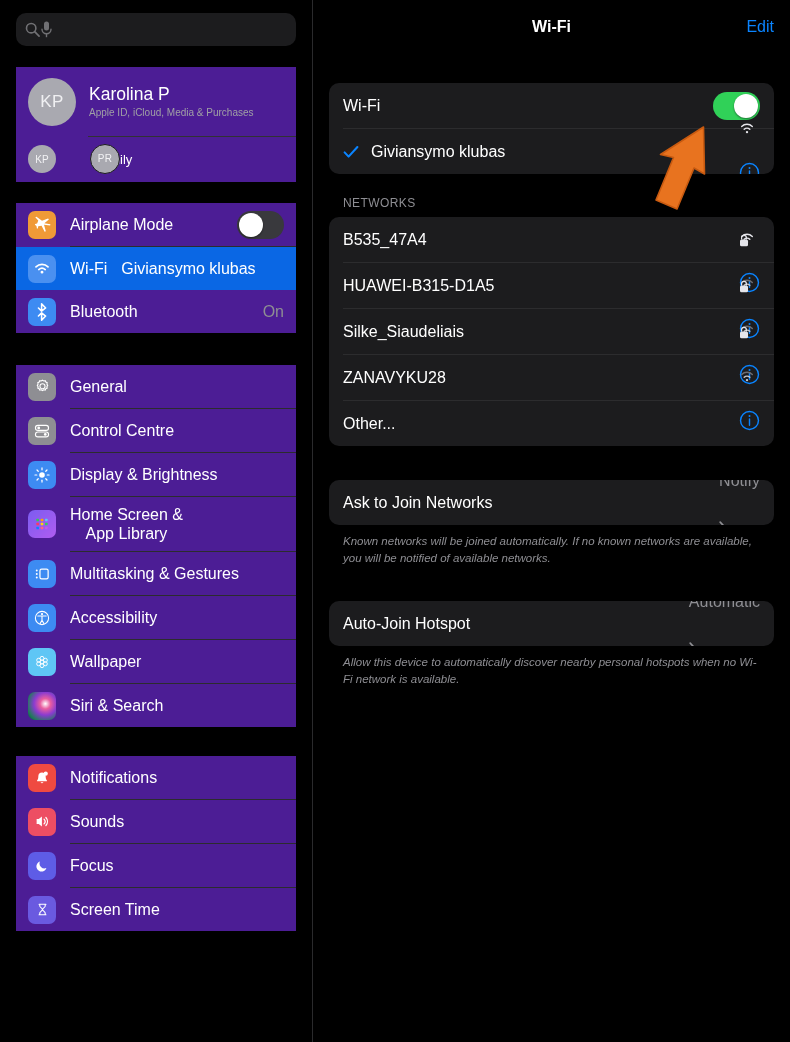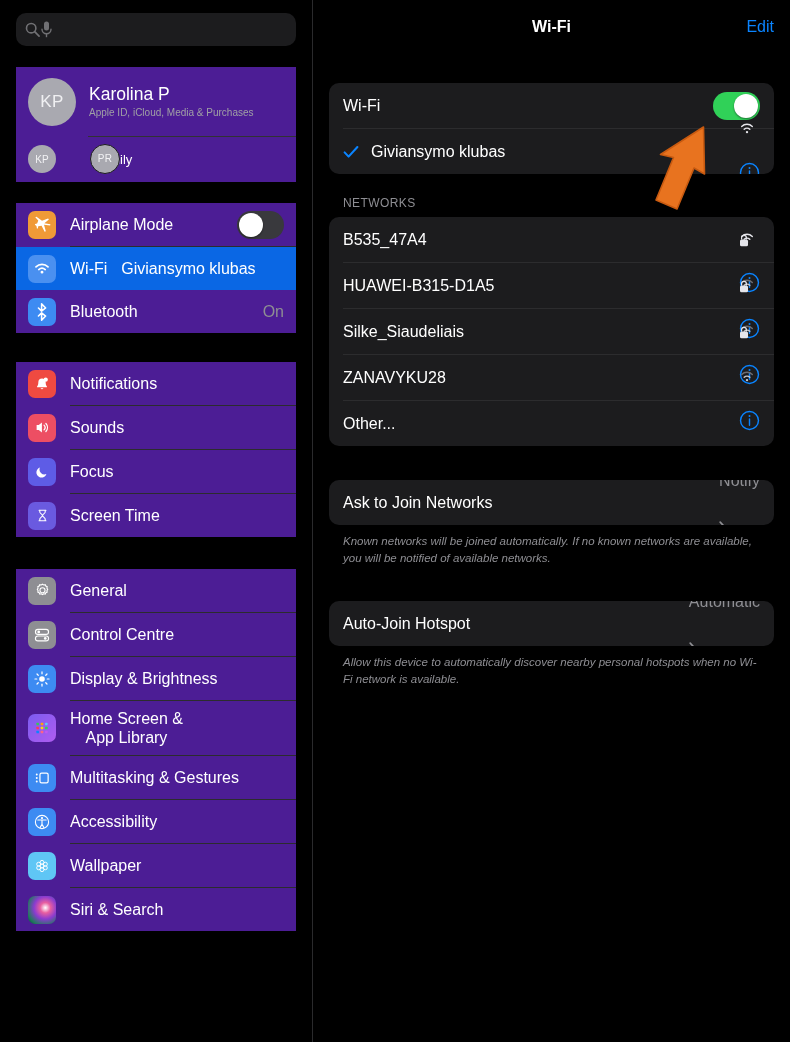--- a/index.html
+++ b/index.html
@@ -211,61 +211,20 @@
         <span class="sb-value inline">Giviansymo klubas</span>
       </div>
       <div class="sb-row">
         <span class="sb-icon" style="background:#3d8bf2;">
           <svg viewBox="0 0 14 20" width="13" height="18">
               <path d="M6 1v8L2.5 5.5M6 19v-8L2.5 14.5M6 9l4.5-3.5L6 1M6 11l4.5 3.5L6 19" fill="none" stroke="#fff" stroke-width="1.7" stroke-linejoin="round" stroke-linecap="round"></path>
             </svg>
         </span>
         <span class="sb-label">Bluetooth</span>
         <span class="sb-value">On</span>
-      </div>
-    </div>
-
-    <div class="card grp grp2">
-      <div class="sb-row">
-        <span class="sb-icon" style="background:#ef4a41;">
-          <svg viewBox="0 0 20 20" width="16" height="16">
-              <path d="M10 3.2c-2.9 0-4.6 1.9-4.6 4.8 0 3-.7 4-1.5 5 -.4.5-.1 1.1.5 1.1h11.2c.6 0 .9-.6.5-1.1-.8-1-1.5-2-1.5-5 0-2.9-1.7-4.8-4.6-4.8z" fill="#fff"></path>
-              <circle cx="14.7" cy="4.6" r="2.6" fill="#fff"></circle>
-              <path d="M8.2 15.2a1.9 1.9 0 0 0 3.6 0z" fill="#fff"></path>
-            </svg>
-        </span>
-        <span class="sb-label">Notifications</span>
-      </div>
-      <div class="sb-sep"></div>
-      <div class="sb-row">
-        <span class="sb-icon" style="background:#ed4e63;">
-          <svg viewBox="0 0 20 20" width="17" height="17">
-              <path d="M9.3 4.2L5.6 7.2H3.1v5.6h2.5l3.7 3v-11.6z" fill="#fff"></path>
-              <path d="M11.8 7.2a4 4 0 0 1 0 5.6M14 5.3a7 7 0 0 1 0 9.4" fill="none" stroke="#fff" stroke-width="1.5" stroke-linecap="round"></path>
-            </svg>
-        </span>
-        <span class="sb-label">Sounds</span>
-      </div>
-      <div class="sb-sep"></div>
-      <div class="sb-row">
-        <span class="sb-icon" style="background:#5e5ce6;">
-          <svg viewBox="0 0 20 20" width="16" height="16">
-              <path d="M15.5 12.6A6.2 6.2 0 0 1 7.4 4.5a6.4 6.4 0 1 0 8.1 8.1z" fill="#fff"></path>
-            </svg>
-        </span>
-        <span class="sb-label">Focus</span>
-      </div>
-      <div class="sb-sep"></div>
-      <div class="sb-row">
-        <span class="sb-icon" style="background:#6a5ae0;">
-          <svg viewBox="0 0 20 20" width="15" height="15">
-              <path d="M5.4 3h9.2M5.4 17h9.2M6.4 3v2.2c0 2 3.6 3.1 3.6 4.8 0 1.7-3.6 2.8-3.6 4.8V17M13.6 3v2.2c0 2-3.6 3.1-3.6 4.8 0 1.7 3.6 2.8 3.6 4.8V17" fill="none" stroke="#fff" stroke-width="1.5" stroke-linecap="round"></path>
-            </svg>
-        </span>
-        <span class="sb-label">Screen Time</span>
       </div>
     </div>
 
     <div class="card grp grp3">
       <div class="sb-row">
         <span class="sb-icon" style="background:#8e8e93;">
           <svg viewBox="0 0 20 20" width="17" height="17">
               <path d="M10 2.6l1.5.9 1.7-.3.7 1.6 1.6.7-.3 1.7.9 1.5-.9 1.5.3 1.7-1.6.7-.7 1.6-1.7-.3-1.5.9-1.5-.9-1.7.3-.7-1.6-1.6-.7.3-1.7-.9-1.5.9-1.5-.3-1.7 1.6-.7.7-1.6 1.7.3z" fill="none" stroke="#fff" stroke-width="1.3"></path>
               <circle cx="10" cy="9.7" r="3" fill="none" stroke="#fff" stroke-width="1.3"></circle>
             </svg>
@@ -362,20 +321,61 @@
             </svg>
         </span>
         <span class="sb-label">Wallpaper</span>
       </div>
       <div class="sb-sep"></div>
       <div class="sb-row">
         <span class="sb-icon" style="background:radial-gradient(circle at 62% 42%, #ffffff 0%, #e85ea0 22%, #8a3bd0 48%, #1f7a5a 78%, #0d3a55 100%);"></span>
         <span class="sb-label">Siri &amp; Search</span>
       </div>
     </div>
+
+    <div class="card grp grp2">
+      <div class="sb-row">
+        <span class="sb-icon" style="background:#ef4a41;">
+          <svg viewBox="0 0 20 20" width="16" height="16">
+              <path d="M10 3.2c-2.9 0-4.6 1.9-4.6 4.8 0 3-.7 4-1.5 5 -.4.5-.1 1.1.5 1.1h11.2c.6 0 .9-.6.5-1.1-.8-1-1.5-2-1.5-5 0-2.9-1.7-4.8-4.6-4.8z" fill="#fff"></path>
+              <circle cx="14.7" cy="4.6" r="2.6" fill="#fff"></circle>
+              <path d="M8.2 15.2a1.9 1.9 0 0 0 3.6 0z" fill="#fff"></path>
+            </svg>
+        </span>
+        <span class="sb-label">Notifications</span>
+      </div>
+      <div class="sb-sep"></div>
+      <div class="sb-row">
+        <span class="sb-icon" style="background:#ed4e63;">
+          <svg viewBox="0 0 20 20" width="17" height="17">
+              <path d="M9.3 4.2L5.6 7.2H3.1v5.6h2.5l3.7 3v-11.6z" fill="#fff"></path>
+              <path d="M11.8 7.2a4 4 0 0 1 0 5.6M14 5.3a7 7 0 0 1 0 9.4" fill="none" stroke="#fff" stroke-width="1.5" stroke-linecap="round"></path>
+            </svg>
+        </span>
+        <span class="sb-label">Sounds</span>
+      </div>
+      <div class="sb-sep"></div>
+      <div class="sb-row">
+        <span class="sb-icon" style="background:#5e5ce6;">
+          <svg viewBox="0 0 20 20" width="16" height="16">
+              <path d="M15.5 12.6A6.2 6.2 0 0 1 7.4 4.5a6.4 6.4 0 1 0 8.1 8.1z" fill="#fff"></path>
+            </svg>
+        </span>
+        <span class="sb-label">Focus</span>
+      </div>
+      <div class="sb-sep"></div>
+      <div class="sb-row">
+        <span class="sb-icon" style="background:#6a5ae0;">
+          <svg viewBox="0 0 20 20" width="15" height="15">
+              <path d="M5.4 3h9.2M5.4 17h9.2M6.4 3v2.2c0 2 3.6 3.1 3.6 4.8 0 1.7-3.6 2.8-3.6 4.8V17M13.6 3v2.2c0 2-3.6 3.1-3.6 4.8 0 1.7 3.6 2.8 3.6 4.8V17" fill="none" stroke="#fff" stroke-width="1.5" stroke-linecap="round"></path>
+            </svg>
+        </span>
+        <span class="sb-label">Screen Time</span>
+      </div>
+    </div>
   </div>
 
   <div class="main">
 
     <div class="nav">
       <div class="nav-title">Wi-Fi</div>
       <div class="nav-edit">Edit</div>
     </div>
 
     <div class="m-card first">

